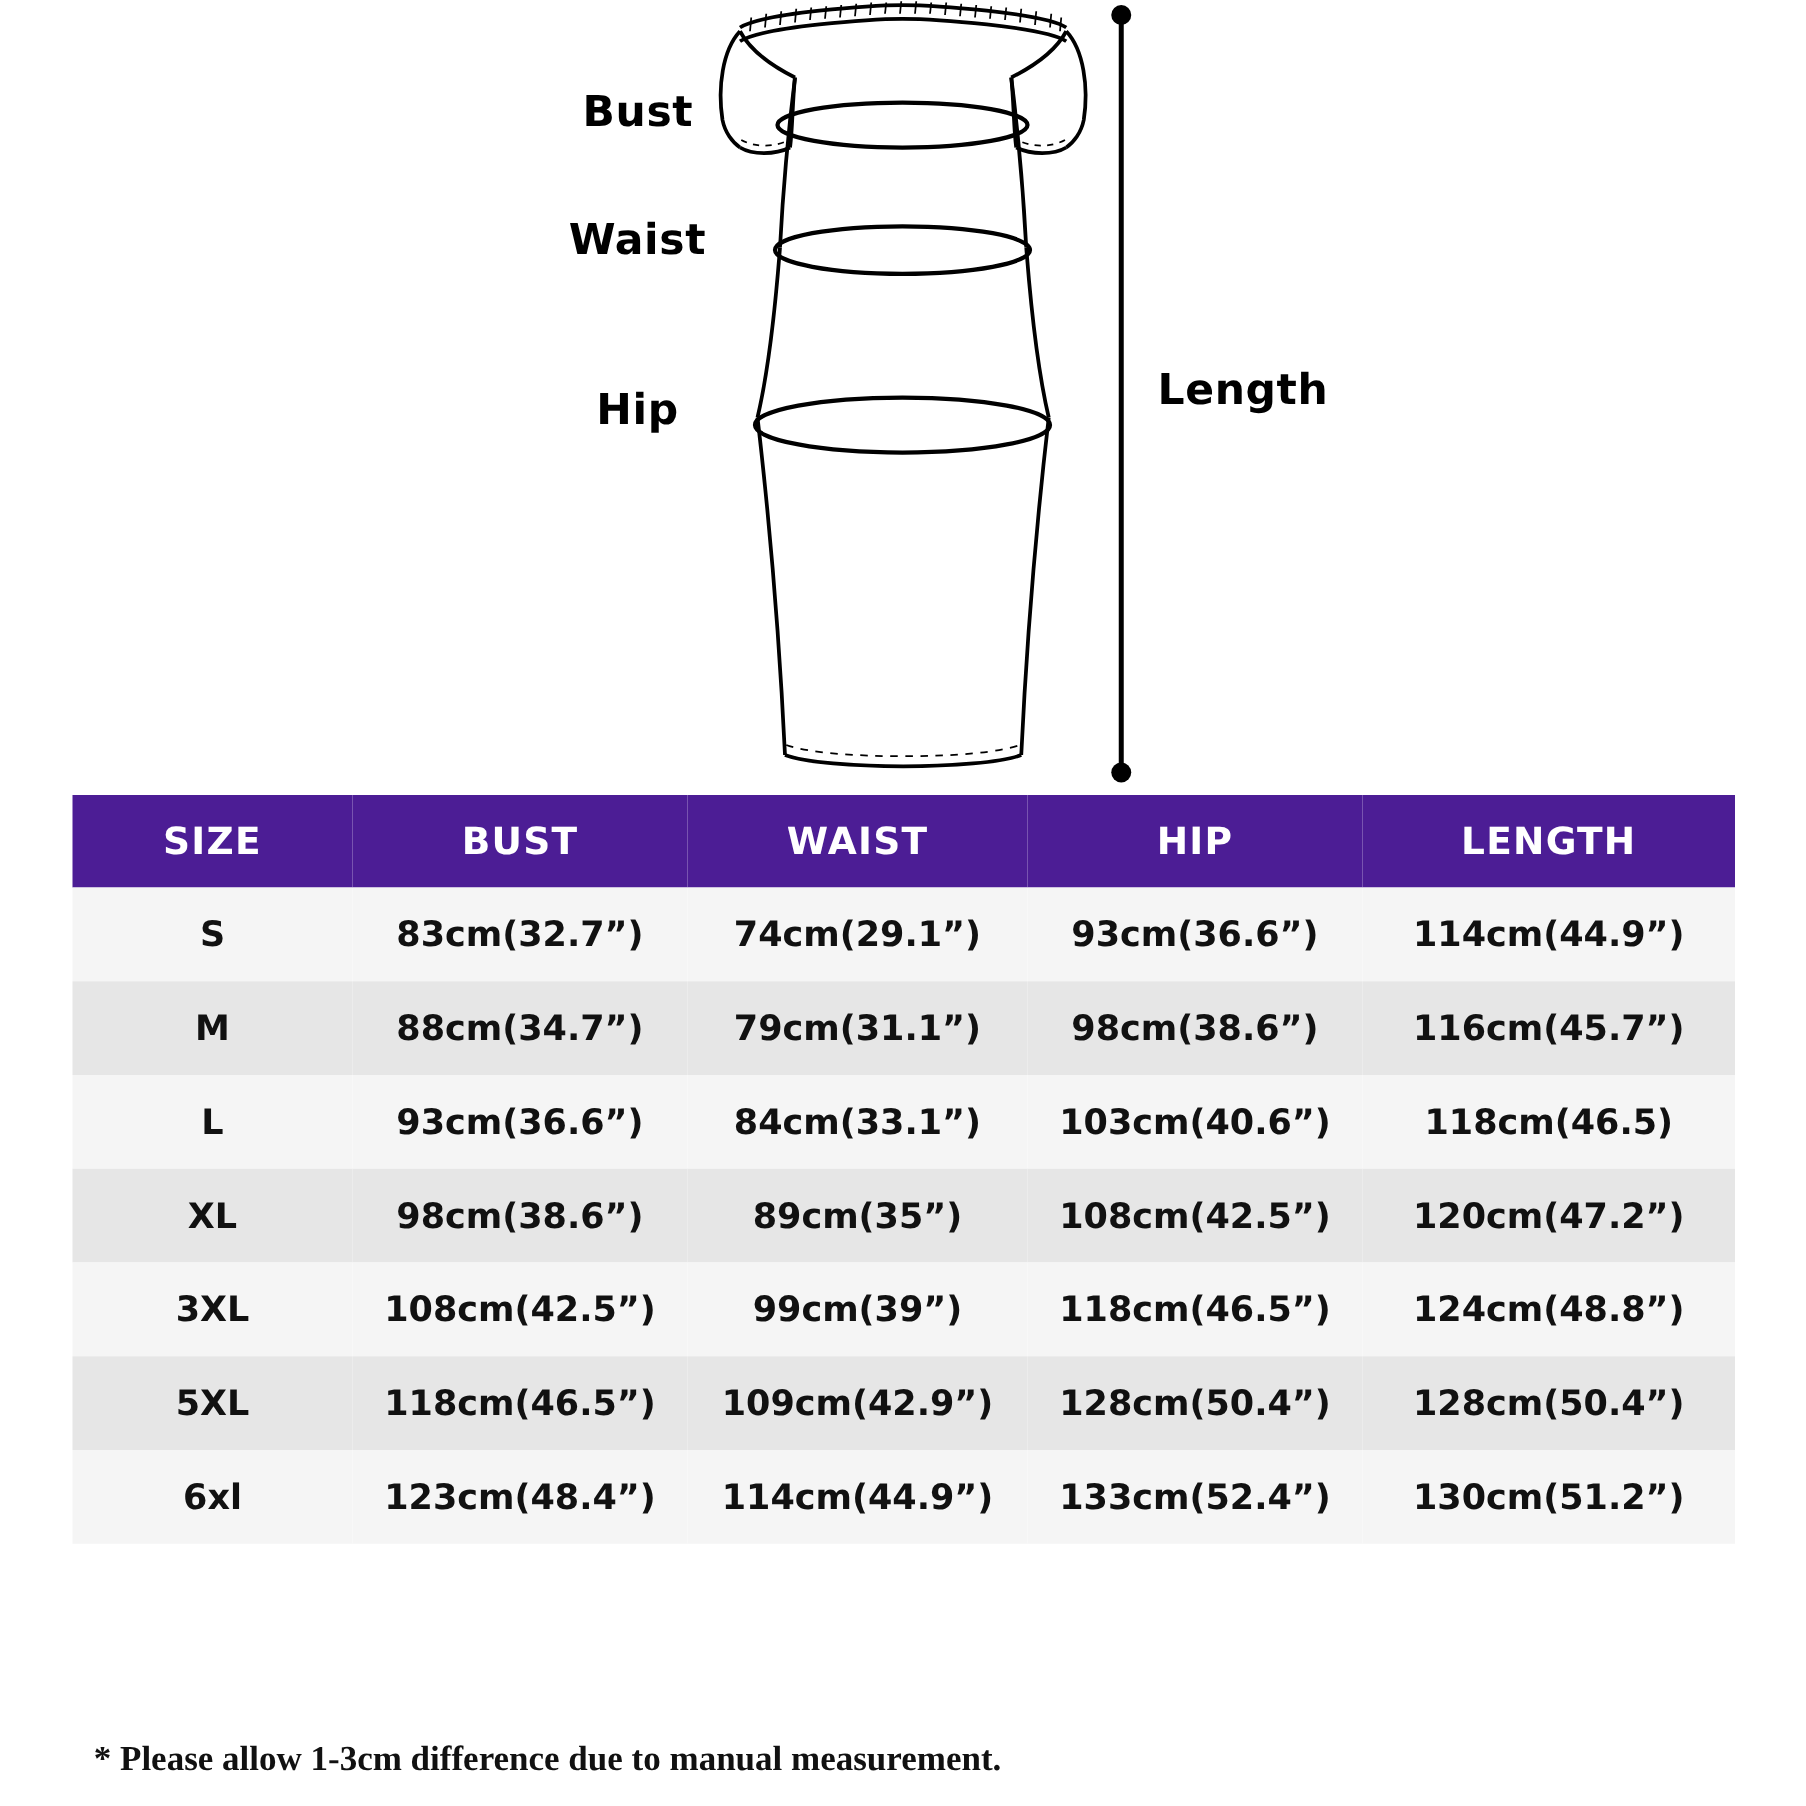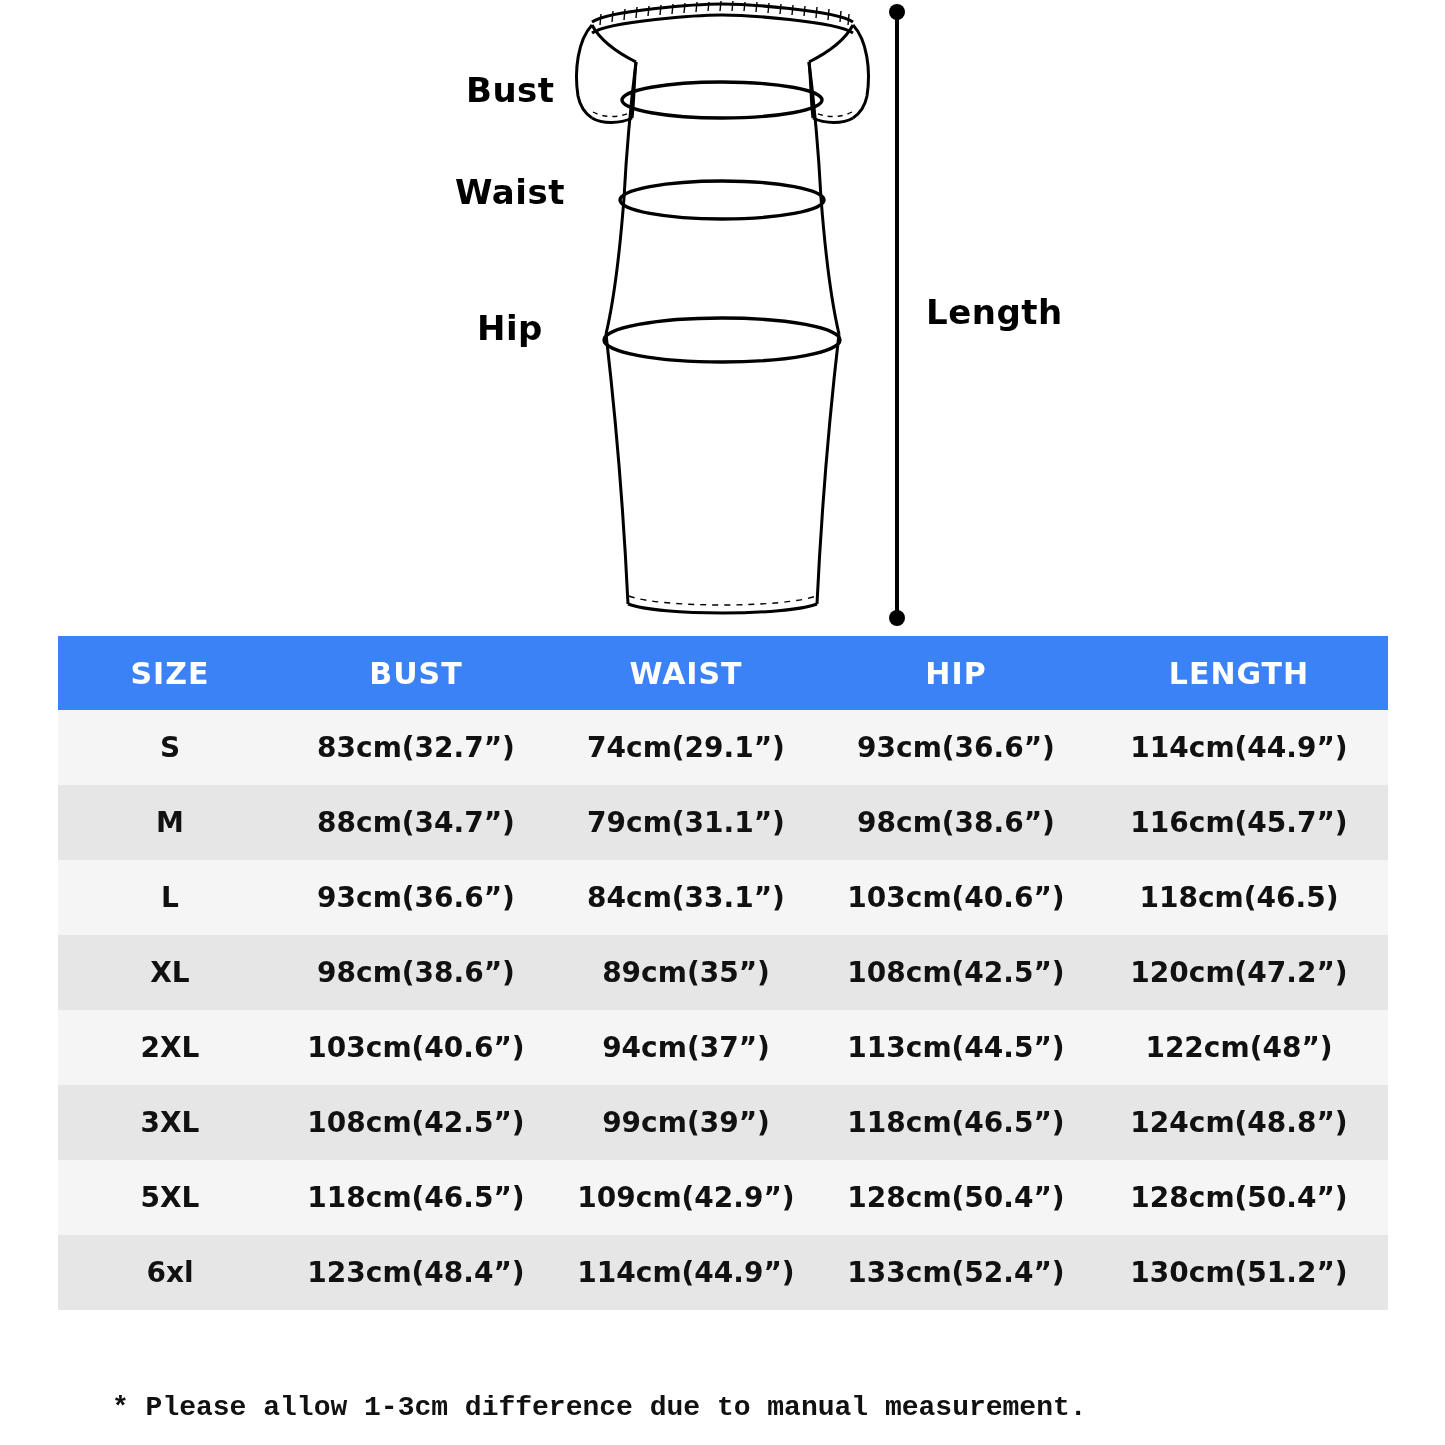--- a/index.html
+++ b/index.html
@@ -48,21 +48,21 @@
   
   .size-table {
     position: absolute;
     left: 58px;
     top: 636px;
     width: 1330px;
     border-collapse: collapse;
     table-layout: fixed;
   }
   .size-table th {
-    background: #3b82f6;
+    background: #4c1d95;
     color: #ffffff;
     font-family: "DejaVu Sans", sans-serif;
     font-weight: bold;
     font-size: 30px;
     letter-spacing: 1px;
     height: 72px;
     vertical-align: middle;
     margin-left: 10px;
   }
   .size-table td {
@@ -79,26 +79,25 @@
   .col-size   { width: 224px; }
   .col-bust   { width: 268px; }
   .col-waist  { width: 272px; }
   .col-hip    { width: 268px; }
   .col-length { width: 298px; }
 
   .footnote {
     position: absolute;
     left: 75px;
     top: 1392px;
-    font-family: Liberation Mono, monospace;
+    font-family: Liberation Serif, serif;
     font-weight: bold;
     font-size: 28px;
     color: #111111;
     white-space: nowrap;
-    margin-left: 37px;
   }
 </style>
 </head>
 <body>
 
 <div class="page">
 
   <div class="illustration">
 
     <svg class="garment-svg" width="1445" height="636" viewBox="0 0 1445 636" xmlns="http://www.w3.org/2000/svg">
@@ -221,27 +220,20 @@
         <td>118cm(46.5)</td>
       </tr>
       <tr>
         <td>XL</td>
         <td>98cm(38.6”)</td>
         <td>89cm(35”)</td>
         <td>108cm(42.5”)</td>
         <td>120cm(47.2”)</td>
       </tr>
       <tr>
-        <td>2XL</td>
-        <td>103cm(40.6”)</td>
-        <td>94cm(37”)</td>
-        <td>113cm(44.5”)</td>
-        <td>122cm(48”)</td>
-      </tr>
-      <tr>
         <td>3XL</td>
         <td>108cm(42.5”)</td>
         <td>99cm(39”)</td>
         <td>118cm(46.5”)</td>
         <td>124cm(48.8”)</td>
       </tr>
       <tr>
         <td>5XL</td>
         <td>118cm(46.5”)</td>
         <td>109cm(42.9”)</td>

